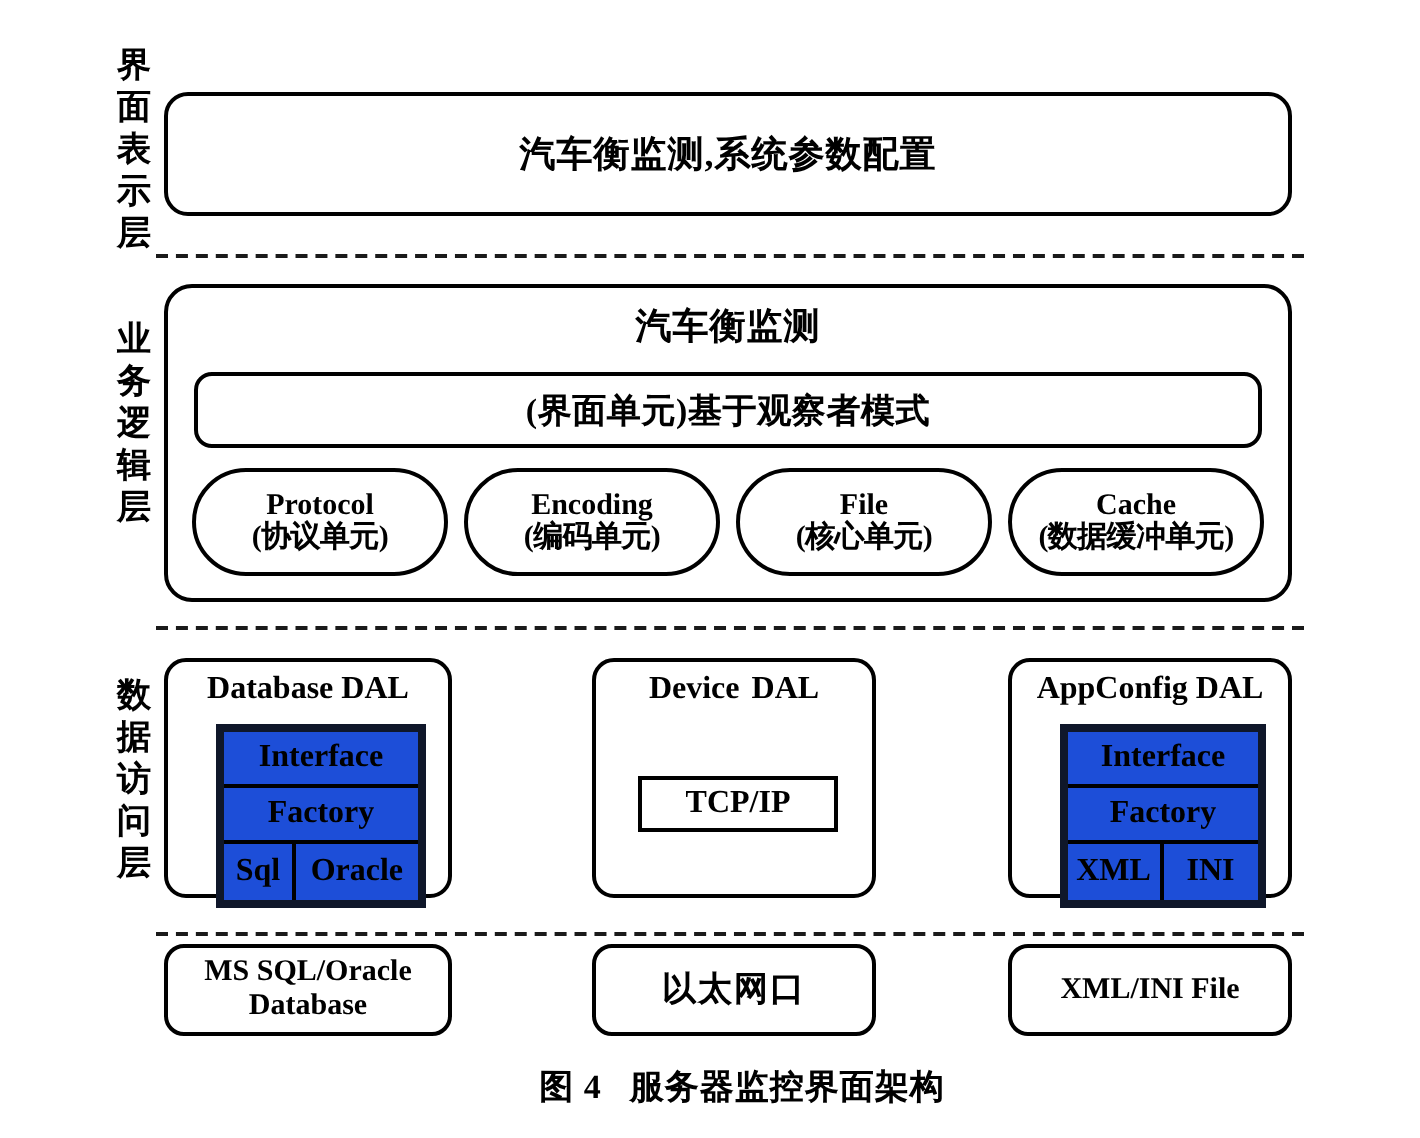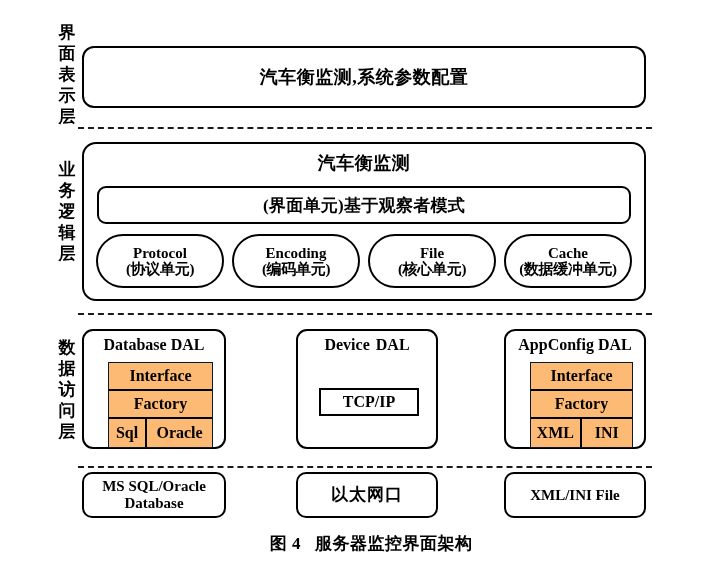--- a/index.html
+++ b/index.html
@@ -165,22 +165,22 @@
     font-weight: 700;
   }
   .dal-title.wide-space .gap { display: inline-block; width: 6px; }
 
   .stack {
     position: absolute;
     left: 24px;
     top: 31px;
     right: 11px;
     box-sizing: border-box;
-    border: 1px solid #0f172a;
-    background: #fdba74;
+    border: 4px solid #0f172a;
+    background: #1d4ed8;
   }
   .stack .srow {
     box-sizing: border-box;
     height: 28px;
     display: flex;
     align-items: center;
     justify-content: center;
     border-bottom: 2px solid #000;
     font-size: 16px;
     font-weight: 700;

